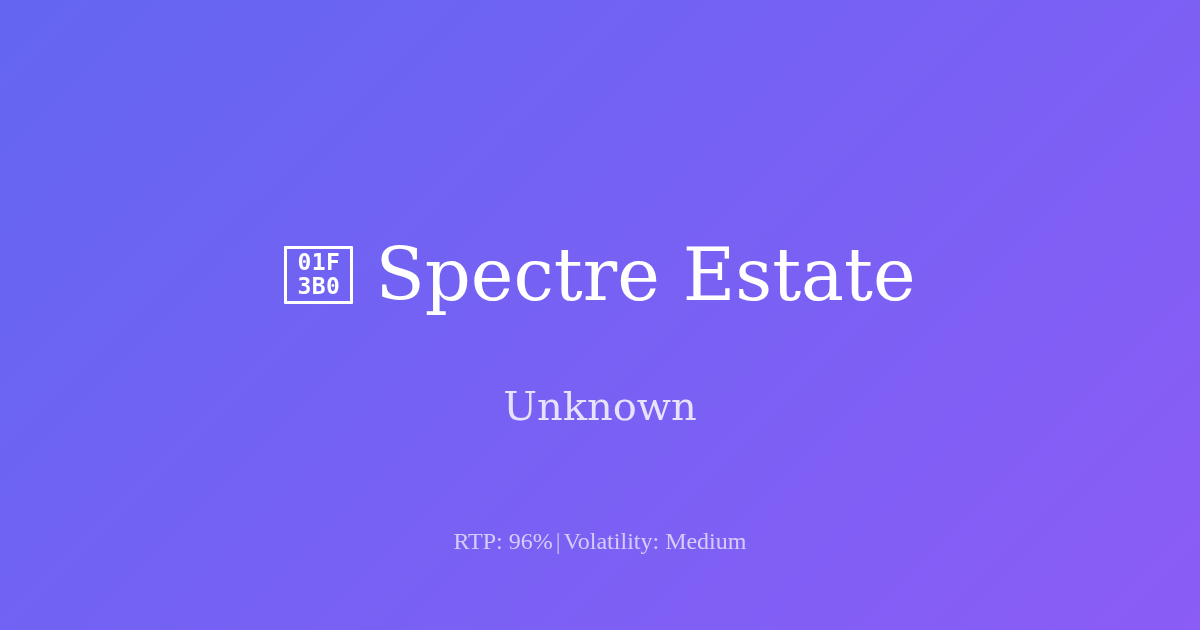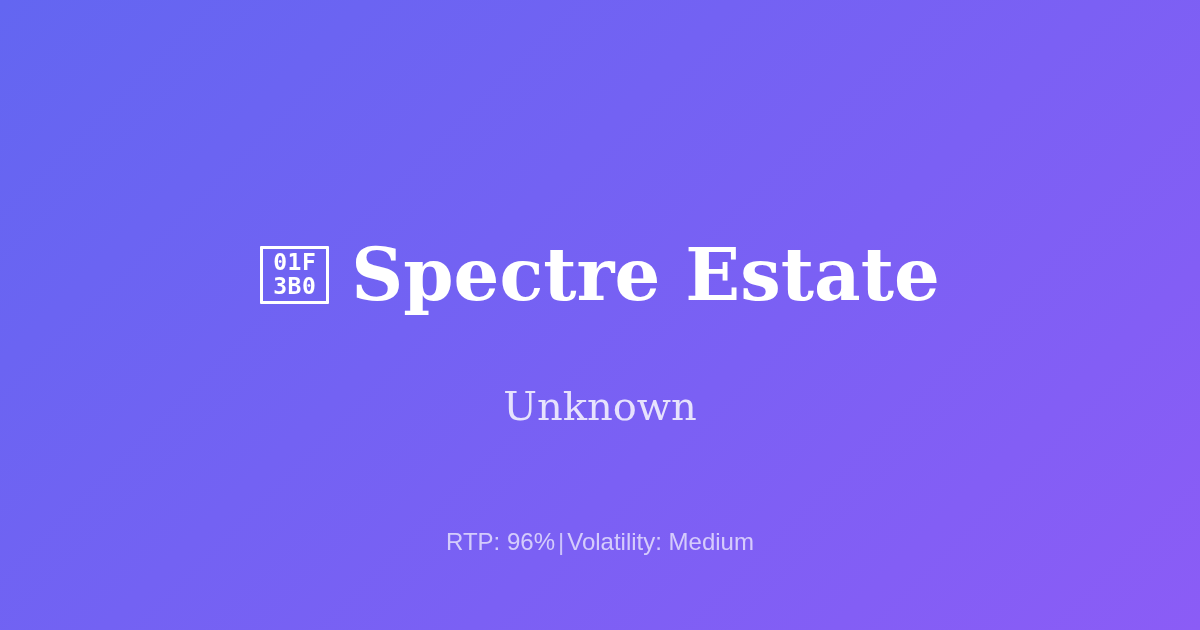--- a/index.html
+++ b/index.html
@@ -65,21 +65,21 @@
     font-weight: 700;
     font-size: 23px;
     letter-spacing: 0.5px;
     color: #ffffff;
     line-height: 1.04;
     display: block;
   }
 
   .game-title {
     font-family: "DejaVu Serif", "Liberation Serif", serif;
-    font-weight: 700;
+    font-weight: 400;
     font-size: 72px;
     line-height: 1;
     color: #ffffff;
     white-space: nowrap;
     letter-spacing: 0px;
   }
 
   
   .game-provider {
     position: absolute;
@@ -96,21 +96,21 @@
     margin-top: 20px;
   }
 
   
   .game-stats {
     position: absolute;
     left: 0;
     right: 0;
     top: 526px;
     text-align: center;
-    font-family: Liberation Sans, sans-serif;
+    font-family: Liberation Serif, serif;
     font-weight: 400;
     font-size: 24px;
     line-height: 1.3;
     color: rgba(255, 255, 255, 0.68);
     white-space: nowrap;
   }
 
   .game-stats .stat-sep {
     padding: 0 3px;
     color: rgba(255, 255, 255, 0.62);

